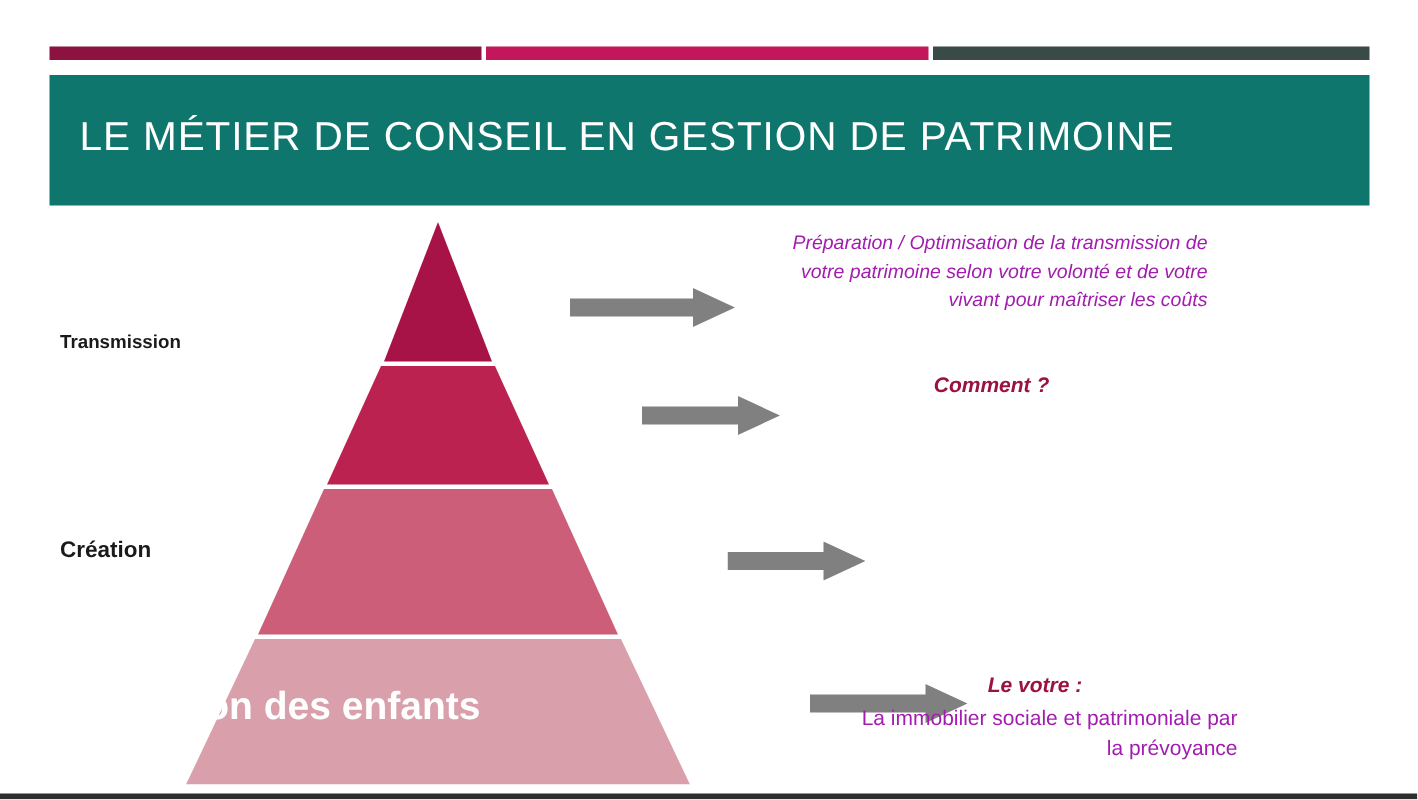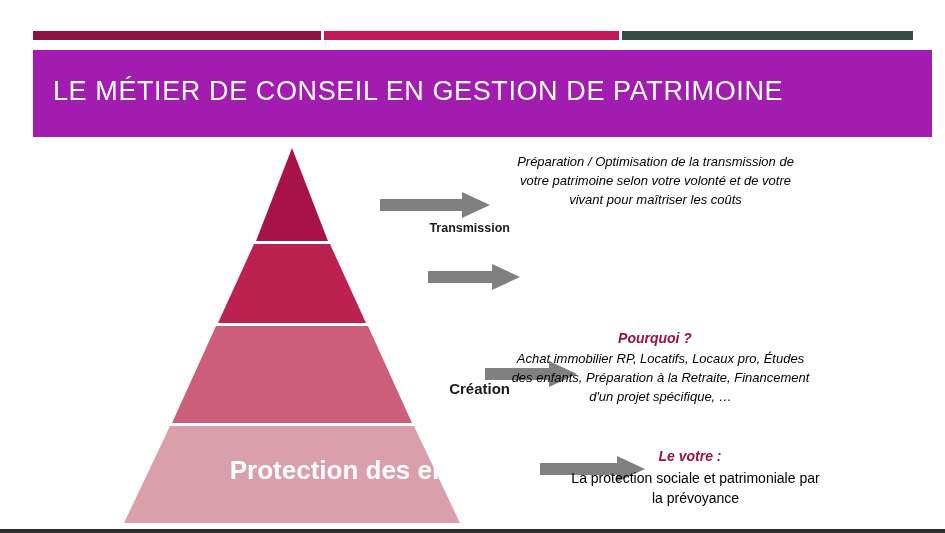--- a/index.html
+++ b/index.html
@@ -32,22 +32,21 @@
   .bar-b { width: 295px; background: #c2185b; margin-left: 3px; }
   .bar-c { flex: 1; background: #3a4a46; margin-left: 3px; }
 
   
   .title-band {
     position: absolute;
     top: 50px;
     left: 33px;
     width: 880px;
     height: 87px;
-    background: #a21caf;
-    padding-left: 19px;
+    background: #0f766e;
   }
   .title-text {
     position: absolute;
     left: 20px;
     top: 26px;
     color: #ffffff;
     font-size: 27px;
     letter-spacing: 0.6px;
     font-weight: 400;
     white-space: nowrap;
@@ -57,38 +56,38 @@
   .pyramid {
     position: absolute;
     left: 40px;
     top: 148px;
     width: 470px;
     height: 375px;
   }
   .pyramid svg { display: block; }
   .tier-label {
     position: absolute;
-    text-align: right;
+    text-align: left;
     color: #1a1a1a;
     font-weight: bold;
     white-space: nowrap;
   }
   #tier-label-0 { 
     left: 0; width: 470px;
     top: 73px;
     font-size: 12.5px;
   }
   #tier-label-1 { 
     left: 0; width: 470px;
     top: 136px;
     font-size: 14.5px;
   }
   #tier-label-2 { 
     left: 0; width: 470px;
-    top: 232px;
+    top: 210px;
     font-size: 15px;
   }
   #tier-label-3 { 
     left: 0; width: 470px;
     top: 307px;
     font-size: 26px;
     color: #ffffff;
   }
 
   
@@ -99,22 +98,22 @@
   .callout .heading {
     font-style: italic;
     font-weight: bold;
     color: #9b1241;
     text-align: center;
     font-size: 14px;
     margin-bottom: 4px;
   }
   .callout .body {
     font-style: italic;
-    color: #000000;
-    text-align: center;
+    color: #a21caf;
+    text-align: right;
     font-size: 13px;
     line-height: 1.45;
     margin-left: 11px;
   }
   .callout.socle .body {
     font-style: normal;
     font-size: 14px;
     line-height: 1.45;
   }
   #callout-0 { left: 495px; top: 153px; }
@@ -192,24 +191,21 @@
   <div class="arrow" id="arrow-3">
     <svg width="105" height="26" viewBox="0 0 105 26" xmlns="http://www.w3.org/2000/svg">
       <polygon points="0,7 77,7 77,0 105,13 77,26 77,19 0,19" fill="#808080"></polygon>
     </svg>
   </div>
 
   <div class="callout" id="callout-0">
     <div class="body">Préparation / Optimisation de la transmission de votre patrimoine selon votre volonté et de votre vivant pour maîtriser les coûts</div>
   </div>
   <div class="callout" id="callout-1">
-  </div>
-  <div class="callout" id="callout-2">
-    <div class="heading">Pourquoi ?</div>
-    <div class="body">Achat immobilier RP, Locatifs, Locaux pro, Études des enfants, Préparation à la Retraite, Financement d'un projet spécifique, …</div>
+    <div class="heading">Comment ?</div>
   </div>
   <div class="callout socle" id="callout-3">
     <div class="heading">Le votre :</div>
-    <div class="body">La protection sociale et patrimoniale par la prévoyance</div>
+    <div class="body">La immobilier sociale et patrimoniale par la prévoyance</div>
   </div>
 
   <div class="bottom-rule"></div>
 </div>
 
 </body></html>

